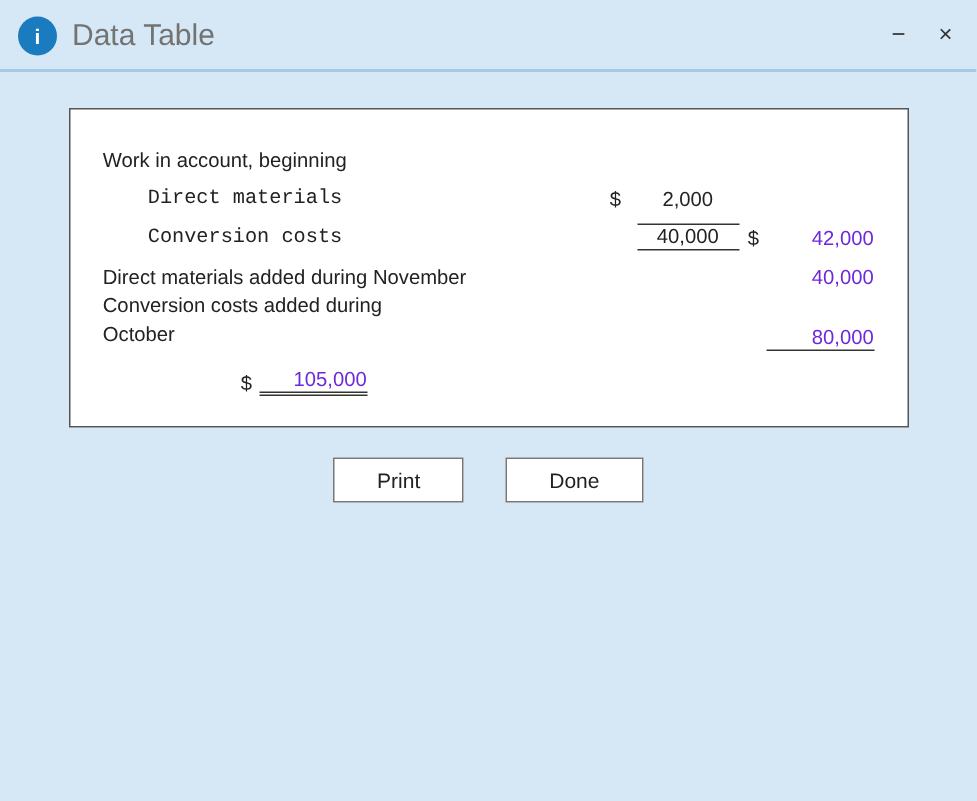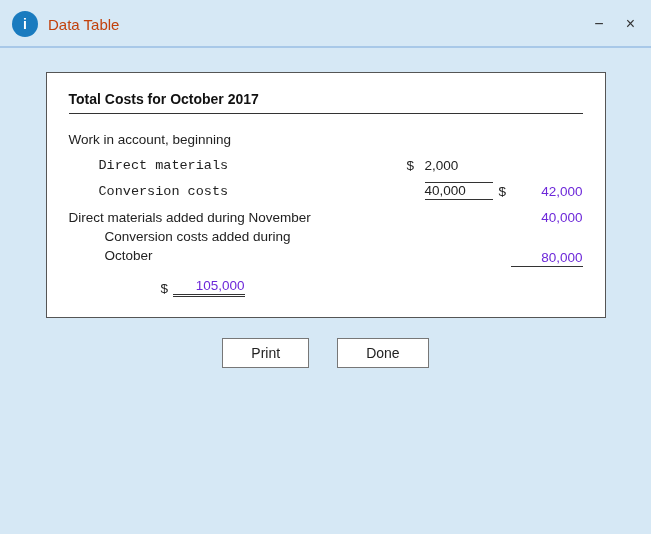--- a/index.html
+++ b/index.html
@@ -40,22 +40,22 @@
       display: flex;
       align-items: center;
       justify-content: center;
       color: white;
       font-weight: bold;
       font-size: 14px;
       flex-shrink: 0;
     }
 
     .title-text {
-      font-size: 15px;
-      color: #c2410c;
+      font-size: 20px;
+      color: #737373;
     }
 
     .title-bar-controls {
       display: flex;
       align-items: center;
       gap: 14px;
     }
 
     .control-btn {
       background: none;
@@ -118,34 +118,33 @@
       padding-bottom: 1px;
     }
 
     .row-label.indented {
       padding-left: 30px;
       font-family: Liberation Mono, monospace;
     }
 
     .row-label.double-line {
       line-height: 1.4;
-      margin-left: 36px;
     }
 
     .col-dollar1 {
       width: 18px;
       text-align: left;
       font-size: 13.5px;
       color: #222;
       padding-bottom: 1px;
     }
 
     .col-value1 {
       width: 68px;
-      text-align: left;
+      text-align: center;
       font-size: 13.5px;
       color: #222;
       padding-bottom: 1px;
     }
 
     .col-value1.underlined {
       border-bottom: 1.5px solid #333;
     }
 
     .col-dollar2 {
@@ -214,21 +213,20 @@
     <button class="control-btn">−</button>
     <button class="control-btn">×</button>
   </div>
 </div>
 
 <div class="divider-line"></div>
 
 <div class="main-content">
 
   <div class="table-card">
-    <div class="table-title">Total Costs for October 2017</div>
 
     <div class="table-body">
 
       <div class="row">
         <div class="row-label">Work in account, beginning</div>
         <div class="col-dollar1"></div>
         <div class="col-value1"></div>
         <div class="col-dollar2"></div>
         <div class="col-value2"></div>
       </div>

